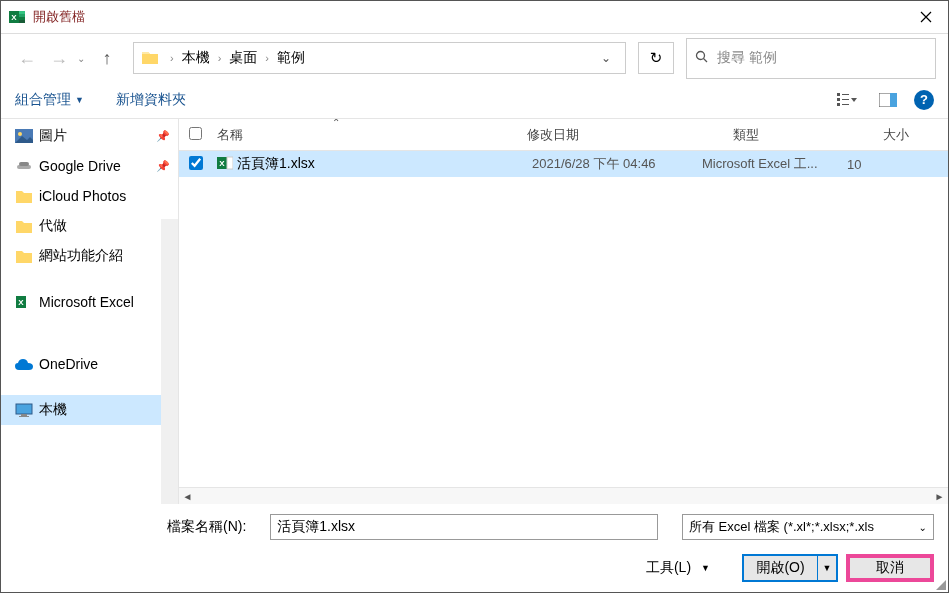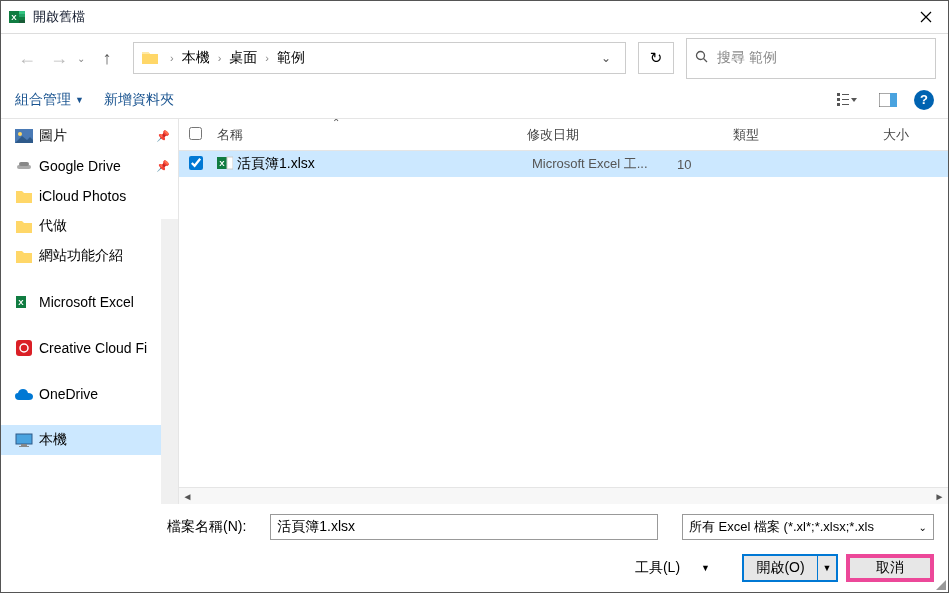--- a/index.html
+++ b/index.html
@@ -1,42 +1,42 @@
 <!DOCTYPE html>
 <html><head>
   <meta charset="utf-8">
   <style>
     * { box-sizing: border-box; margin: 0; padding: 0; font-family: "Microsoft JhengHei", "Segoe UI", sans-serif; }
     body { background: #fff; overflow: hidden; }
     .window { width: 949px; height: 593px; border: 1px solid #555; background: #fff; display: flex; flex-direction: column; position: relative; }
     
     .titlebar { height: 33px; display: flex; align-items: center; padding: 0 0 0 8px; border-bottom: 1px solid #ddd; }
     .titlebar .app-icon { width: 16px; height: 16px; margin-right: 8px; display: flex; align-items: center; justify-content: center; }
-    .titlebar .title { font-size: 13px; flex: 1; color: #0f172a; }
+    .titlebar .title { font-size: 13px; flex: 1; color: #7f1d1d; }
     .titlebar .close { width: 45px; height: 33px; display: flex; align-items: center; justify-content: center; font-size: 16px; cursor: pointer; }
     
     .navbar { height: 48px; display: flex; align-items: center; padding: 0 12px; gap: 4px; }
     .nav-btn { width: 28px; height: 28px; display: flex; align-items: center; justify-content: center; cursor: pointer; color: #555; font-size: 18px; }
     .nav-btn.disabled { color: #bbb; cursor: default; }
     .nav-dropdown { width: 12px; color: #888; font-size: 10px; }
     
     .addressbar { flex: 1; height: 32px; border: 1px solid #ccc; display: flex; align-items: center; padding: 0 8px; margin: 0 8px; position: relative; }
     .addressbar .folder-icon { width: 16px; height: 16px; margin-right: 6px; }
     .crumb { font-size: 14px; color: #000; padding: 0 2px; cursor: pointer; }
     .crumb-sep { color: #888; padding: 0 6px; font-size: 11px; }
     .addr-dropdown { margin-left: auto; color: #555; font-size: 12px; padding: 0 6px; cursor: pointer; }
     
     .refresh-btn { width: 36px; height: 32px; border: 1px solid #ccc; display: flex; align-items: center; justify-content: center; cursor: pointer; font-size: 15px; }
     
     .searchbox { width: 250px; height: 41px; border: 1px solid #ccc; display: flex; align-items: center; padding: 0 8px; margin-left: 8px; }
     .searchbox .search-icon { color: #555; margin-right: 8px; font-size: 14px; }
     .searchbox .search-ph { color: #888; font-size: 14px; }
     
     .toolbar { height: 36px; display: flex; align-items: center; padding: 0 14px; border-bottom: 1px solid transparent; }
-    .toolbar-left { display: flex; gap: 20px; align-items: center; }
+    .toolbar-left { display: flex; gap: 32px; align-items: center; }
     .tb-item { color: #1a5490; font-size: 14px; cursor: pointer; display: flex; align-items: center; gap: 4px; }
     .tb-item .dd { font-size: 9px; }
     .toolbar-right { margin-left: auto; display: flex; gap: 12px; align-items: center; }
     .view-btn { width: 28px; height: 28px; display: flex; align-items: center; justify-content: center; cursor: pointer; color: #555; }
     .help-btn { width: 20px; height: 20px; background: #0063b1; border-radius: 50%; color: #fff; font-size: 13px; font-weight: bold; display: flex; align-items: center; justify-content: center; cursor: pointer; }
     
     .main { flex: 1; display: flex; overflow: hidden; border-top: 1px solid #e5e5e5; }
     
     .sidebar { width: 178px; background: #fff; border-right: 1px solid #e5e5e5; overflow-y: auto; padding-top: 2px; position: relative; }
     .sidebar-scroll { position: absolute; right: 0; top: 100px; bottom: 0; width: 17px; background: #f0f0f0; }
@@ -70,21 +70,21 @@
     .hscroll .arrow { width: 17px; height: 17px; display: flex; align-items: center; justify-content: center; color: #555; font-size: 10px; cursor: pointer; }
     .hscroll .track { flex: 1; }
     
     .bottom { padding: 10px 14px; }
     .filename-row { display: flex; align-items: center; gap: 24px; margin-bottom: 14px; padding-left: 152px; }
     .filename-row label { font-size: 14px; }
     .filename-input { flex: 1; height: 26px; border: 1px solid #999; padding: 0 6px; font-size: 14px; }
     .filetype { width: 252px; height: 26px; border: 1px solid #999; padding: 0 6px; font-size: 13px; display: flex; align-items: center; justify-content: space-between; cursor: pointer; }
     
     .btn-row { display: flex; align-items: center; justify-content: flex-end; gap: 8px; }
-    .tools-btn { font-size: 14px; padding: 4px 8px; cursor: pointer; display: flex; align-items: center; gap: 21px; margin-right: 16px; }
+    .tools-btn { font-size: 14px; padding: 4px 8px; cursor: pointer; display: flex; align-items: center; gap: 10px; margin-right: 16px; }
     .main-btn { width: 88px; height: 28px; border: 4px solid #ec4899; background: #e7e7e7; font-size: 14px; cursor: pointer; display: flex; align-items: center; justify-content: center; }
     .open-btn-group { display: flex; border: 2px solid #0078d4; height: 28px; }
     .open-btn-group .open-btn { width: 74px; background: #e7e7e7; font-size: 14px; display: flex; align-items: center; justify-content: center; cursor: pointer; border-right: 1px solid #0078d4; }
     .open-btn-group .open-dd { width: 18px; background: #e7e7e7; display: flex; align-items: center; justify-content: center; cursor: pointer; font-size: 9px; }
     
     .resize-grip { position: absolute; bottom: 2px; right: 2px; width: 12px; height: 12px; }
     .resize-grip::before { content: ""; position: absolute; right: 0; bottom: 0; border-style: solid; border-width: 0 0 10px 10px; border-color: transparent transparent #999 transparent; }
     
     input[type="checkbox"] { accent-color: #0078d4; }
   </style>
@@ -229,29 +229,20 @@
       <div class="side-item">
         <span class="icon-box">
             <svg width="16" height="16" viewBox="0 0 16 16">
               <rect x="0" y="2" width="10" height="12" fill="#107c41"></rect>
               <text x="5" y="11" font-size="8" fill="#fff" text-anchor="middle" font-weight="bold">X</text>
             </svg>
           </span>
         <span>Microsoft Excel</span>
       </div>
       <div class="side-spacer"></div>
-      <div class="side-item">
-        <span class="icon-box">
-            <svg width="16" height="16" viewBox="0 0 16 16">
-              <rect width="16" height="16" rx="3" fill="#da1f26"></rect>
-              <circle cx="8" cy="8" r="4" fill="none" stroke="#fff" stroke-width="1.5"></circle>
-            </svg>
-          </span>
-        <span>Creative Cloud Fi</span>
-      </div>
       <div class="side-spacer"></div>
       <div class="side-item">
         <span class="icon-box">
             <svg width="18" height="12" viewBox="0 0 18 12">
               <path d="M4 12 Q0 12 0 8 Q0 5 3 5 Q4 1 8 1 Q12 1 13 5 Q18 5 18 8.5 Q18 12 14 12 Z" fill="#0078d4"></path>
             </svg>
           </span>
         <span>OneDrive</span>
       </div>
       <div class="side-spacer"></div>
@@ -288,20 +279,21 @@
       <div class="file-row selected">
         <div class="chk"><input type="checkbox" checked="" style=""></div>
         <div class="icon">
           <svg width="16" height="16" viewBox="0 0 16 16">
               <rect x="0" y="2" width="10" height="12" fill="#107c41"></rect>
               <text x="5" y="11" font-size="8" fill="#fff" text-anchor="middle" font-weight="bold">X</text>
               <rect x="10" y="2" width="6" height="12" fill="#fff" stroke="#ccc"></rect>
             </svg>
         </div>
         <div class="name">活頁簿1.xlsx</div>
+        <div class="date">2021/6/28 下午 04:46</div>
         <div class="type">Microsoft Excel 工...</div>
         <div class="size">10</div>
       </div>
 
       <div style="flex:1"></div>
 
       <div class="hscroll">
         <div class="arrow">◄</div>
         <div class="track"></div>
         <div class="arrow">►</div>

